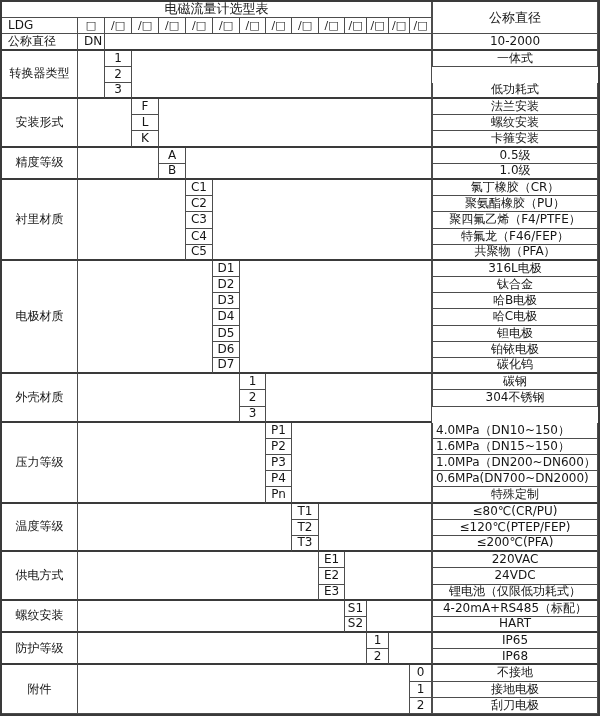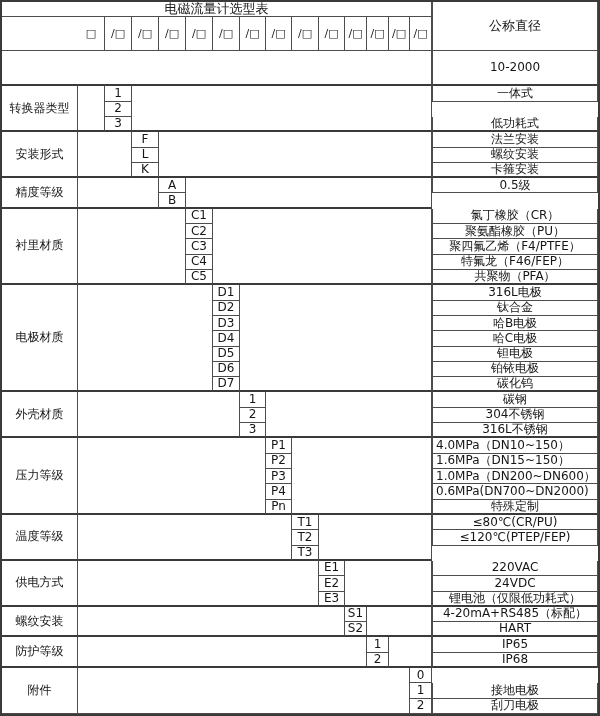--- a/index.html
+++ b/index.html
@@ -23,21 +23,21 @@
     display:flex;align-items:center;justify-content:center;
     overflow:hidden;white-space:nowrap;
     box-sizing:border-box;
     min-width:0;min-height:0;
   }
   .bb{border-bottom:2px solid #3a3a3a;}
   .title{font-size:13px;}
   .rh{font-size:13px;border-left:1px solid #4d4d4d;}
   .desc{border-left:1px solid #4d4d4d;}
   .desc.left{justify-content:flex-start;padding-left:3px;}
-  .lft{justify-content:flex-start;padding-left:6px;margin-top:33px;}
+  .lft{justify-content:flex-start;padding-left:6px;}
   .code{font-size:12px;}
   .slot{font-size:11px;letter-spacing:0;}
 </style>
 </head>
 <body>
 
 <div class="tbl">
 
   <div class="c title" style="grid-area:1/1/2/16">电磁流量计选型表</div>
   <div class="c rh" style="grid-area:1/16/3/17">公称直径</div>
@@ -80,20 +80,21 @@
   <div class="c desc" style="grid-area:8/16/9/17">螺纹安装</div>
   <div class="c desc" style="grid-area:7/16/8/17">法兰安装</div>
   <div class="c desc bb" style="grid-area:9/16/10/17">卡箍安装</div>
 
   <div class="c bb" style="grid-area:10/1/12/2">精度等级</div>
   <div class="c bb" style="grid-area:10/2/12/5"></div>
   <div class="c code" style="grid-area:10/5/11/6">A</div>
   <div class="c code bb" style="grid-area:11/5/12/6">B</div>
   <div class="c bb" style="grid-area:10/6/12/16"></div>
   <div class="c desc" style="grid-area:10/16/11/17">0.5级</div>
+  <div class="c desc bb" style="grid-area:11/16/12/17">1.0级</div>
 
   <div class="c bb" style="grid-area:12/1/17/2">衬里材质</div>
   <div class="c bb" style="grid-area:12/2/17/6"></div>
   <div class="c code" style="grid-area:12/6/13/7">C1</div>
   <div class="c code" style="grid-area:13/6/14/7">C2</div>
   <div class="c code" style="grid-area:14/6/15/7">C3</div>
   <div class="c code" style="grid-area:15/6/16/7">C4</div>
   <div class="c code bb" style="grid-area:16/6/17/7">C5</div>
   <div class="c bb" style="grid-area:12/7/17/16"></div>
   <div class="c desc" style="grid-area:12/16/13/17">氯丁橡胶（CR）</div>
@@ -121,21 +122,20 @@
   <div class="c desc" style="grid-area:22/16/23/17">铂铱电极</div>
 
   <div class="c bb" style="grid-area:24/1/27/2">外壳材质</div>
   <div class="c bb" style="grid-area:24/2/27/8"></div>
   <div class="c code" style="grid-area:24/8/25/9">1</div>
   <div class="c code" style="grid-area:25/8/26/9">2</div>
   <div class="c code bb" style="grid-area:26/8/27/9">3</div>
   <div class="c bb" style="grid-area:24/9/27/16"></div>
   <div class="c desc" style="grid-area:24/16/25/17">碳钢</div>
   <div class="c desc" style="grid-area:25/16/26/17">304不锈钢</div>
-  <div class="c desc bb" style="grid-area:26/16/27/17">316L不锈钢</div>
 
   <div class="c bb" style="grid-area:27/1/32/2">压力等级</div>
   <div class="c bb" style="grid-area:27/2/32/9"></div>
   <div class="c code" style="grid-area:27/9/28/10">P1</div>
   <div class="c code" style="grid-area:28/9/29/10">P2</div>
   <div class="c code" style="grid-area:29/9/30/10">P3</div>
   <div class="c code" style="grid-area:30/9/31/10">P4</div>
   <div class="c code bb" style="grid-area:31/9/32/10">Pn</div>
   <div class="c bb" style="grid-area:27/10/32/16"></div>
   <div class="c desc left" style="grid-area:27/16/28/17">4.0MPa（DN10~150）</div>
@@ -145,20 +145,21 @@
   <div class="c desc bb" style="grid-area:31/16/32/17">特殊定制</div>
 
   <div class="c bb" style="grid-area:32/1/35/2">温度等级</div>
   <div class="c bb" style="grid-area:32/2/35/10"></div>
   <div class="c code" style="grid-area:32/10/33/11">T1</div>
   <div class="c code" style="grid-area:33/10/34/11">T2</div>
   <div class="c code bb" style="grid-area:34/10/35/11">T3</div>
   <div class="c bb" style="grid-area:32/11/35/16"></div>
   <div class="c desc" style="grid-area:32/16/33/17">≤80℃(CR/PU)</div>
   <div class="c desc" style="grid-area:33/16/34/17">≤120℃(PTEP/FEP)</div>
+  <div class="c desc bb" style="grid-area:34/16/35/17">≤200℃(PFA)</div>
 
   <div class="c bb" style="grid-area:35/1/38/2">供电方式</div>
   <div class="c bb" style="grid-area:35/2/38/11"></div>
   <div class="c code" style="grid-area:35/11/36/12">E1</div>
   <div class="c code" style="grid-area:36/11/37/12">E2</div>
   <div class="c code bb" style="grid-area:37/11/38/12">E3</div>
   <div class="c bb" style="grid-area:35/12/38/16"></div>
   <div class="c desc" style="grid-area:35/16/36/17">220VAC</div>
   <div class="c desc" style="grid-area:36/16/37/17">24VDC</div>
   <div class="c desc bb" style="grid-area:37/16/38/17">锂电池（仅限低功耗式）</div>
@@ -177,16 +178,17 @@
   <div class="c code bb" style="grid-area:41/13/42/14">2</div>
   <div class="c bb" style="grid-area:40/14/42/16"></div>
   <div class="c desc" style="grid-area:40/16/41/17">IP65</div>
   <div class="c desc bb" style="grid-area:41/16/42/17">IP68</div>
 
   <div class="c" style="grid-area:42/1/45/2">附件</div>
   <div class="c" style="grid-area:42/2/45/15"></div>
   <div class="c code" style="grid-area:42/15/43/16">0</div>
   <div class="c code" style="grid-area:43/15/44/16">1</div>
   <div class="c code" style="grid-area:44/15/45/16">2</div>
+  <div class="c desc" style="grid-area:42/16/43/17">不接地</div>
   <div class="c desc" style="grid-area:43/16/44/17">接地电极</div>
   <div class="c desc" style="grid-area:44/16/45/17">刮刀电极</div>
 
 </div>
 
 </body></html>

